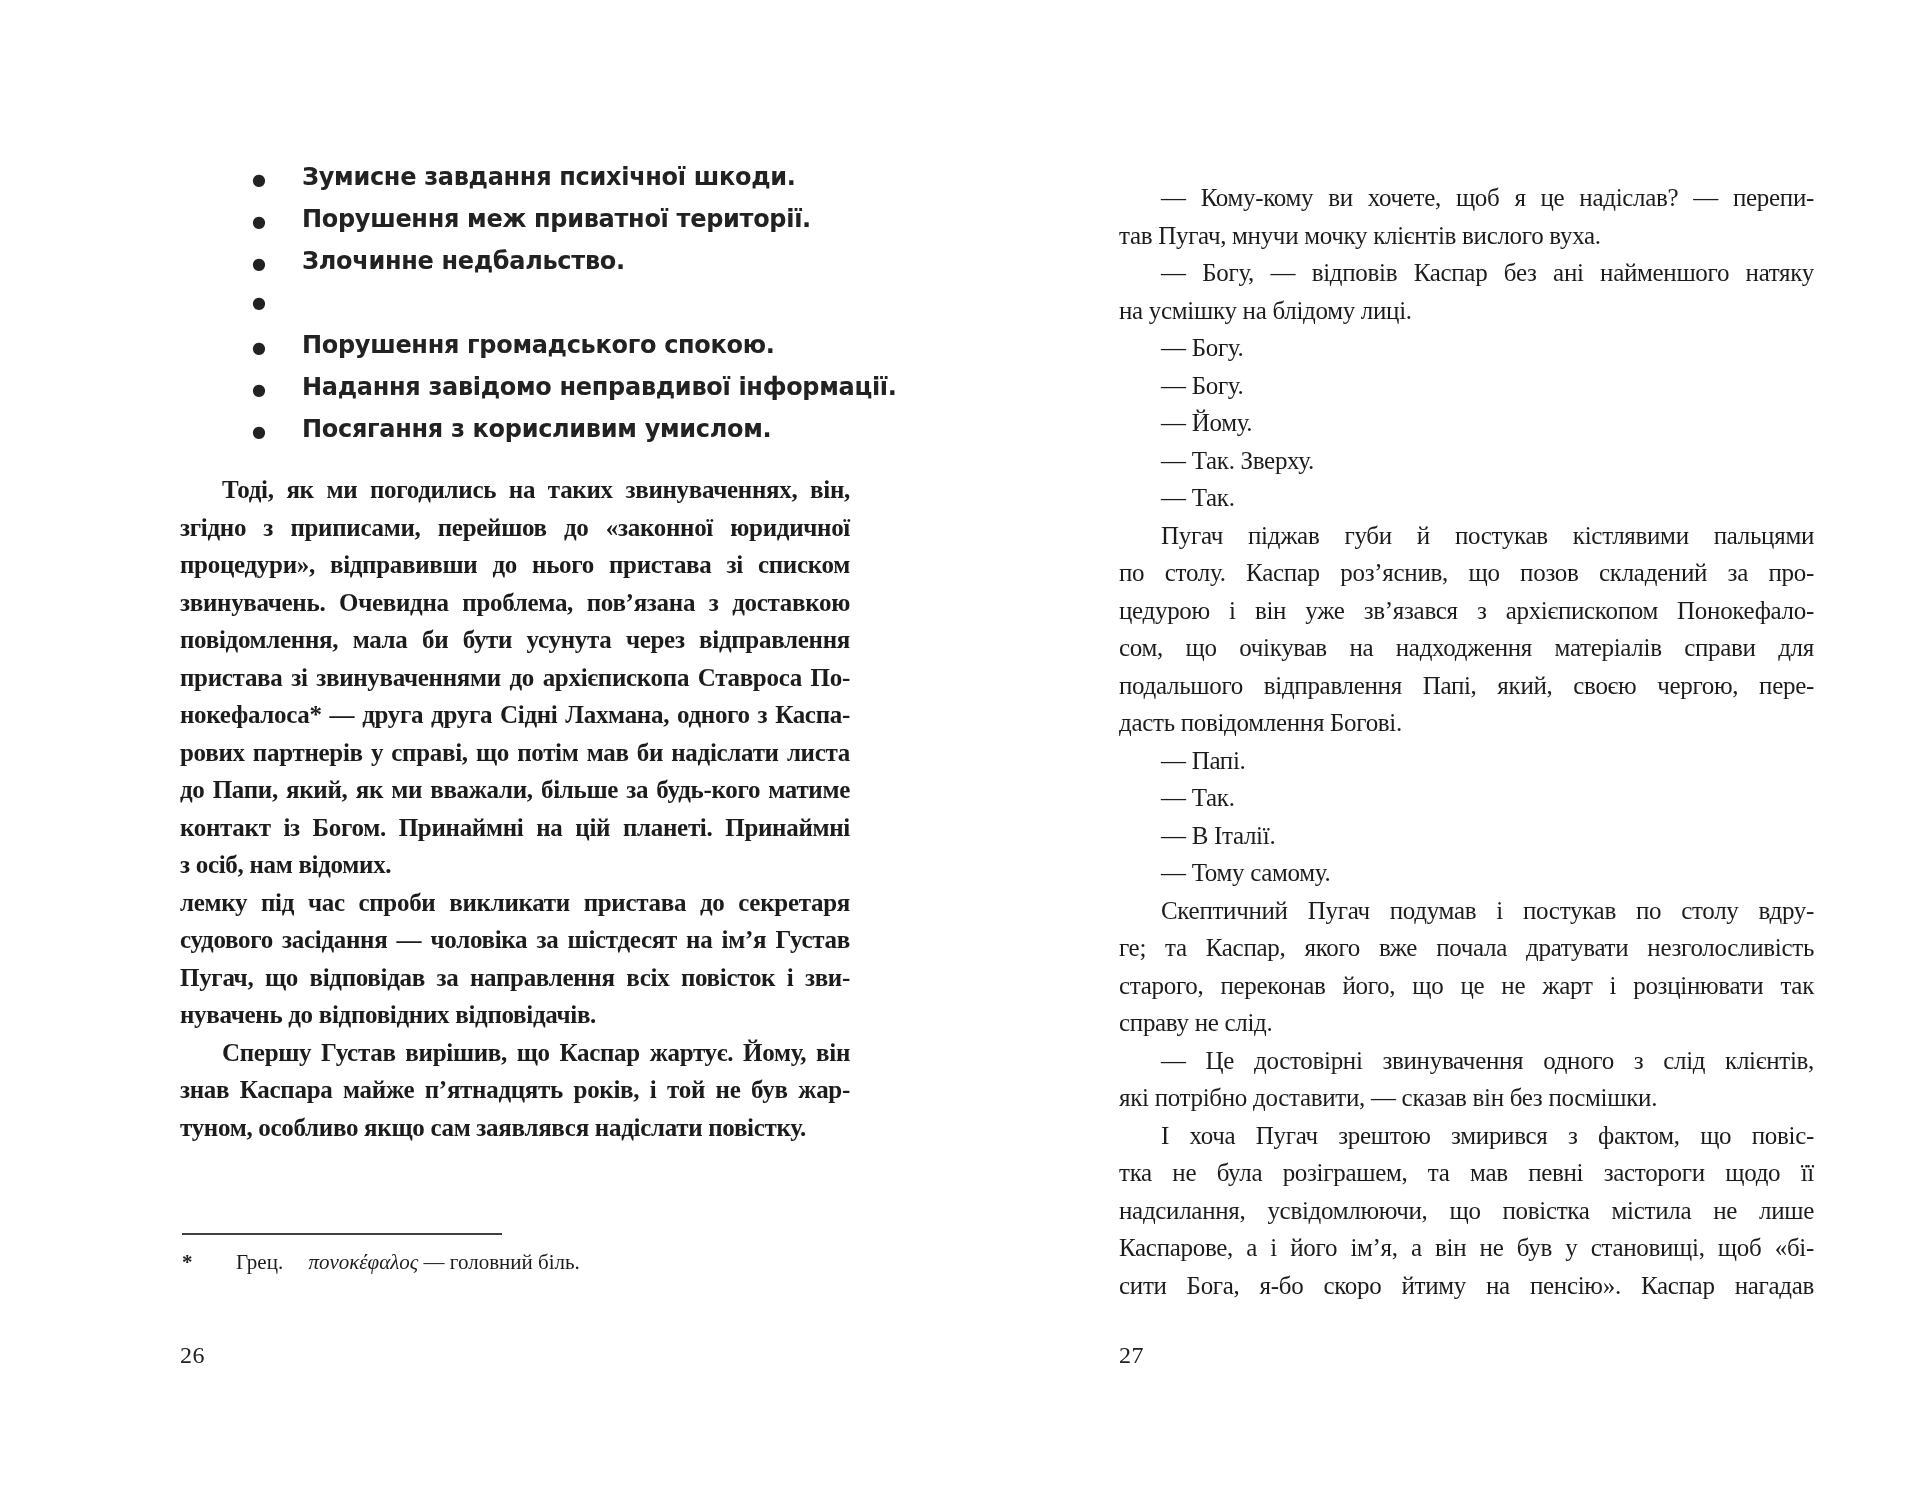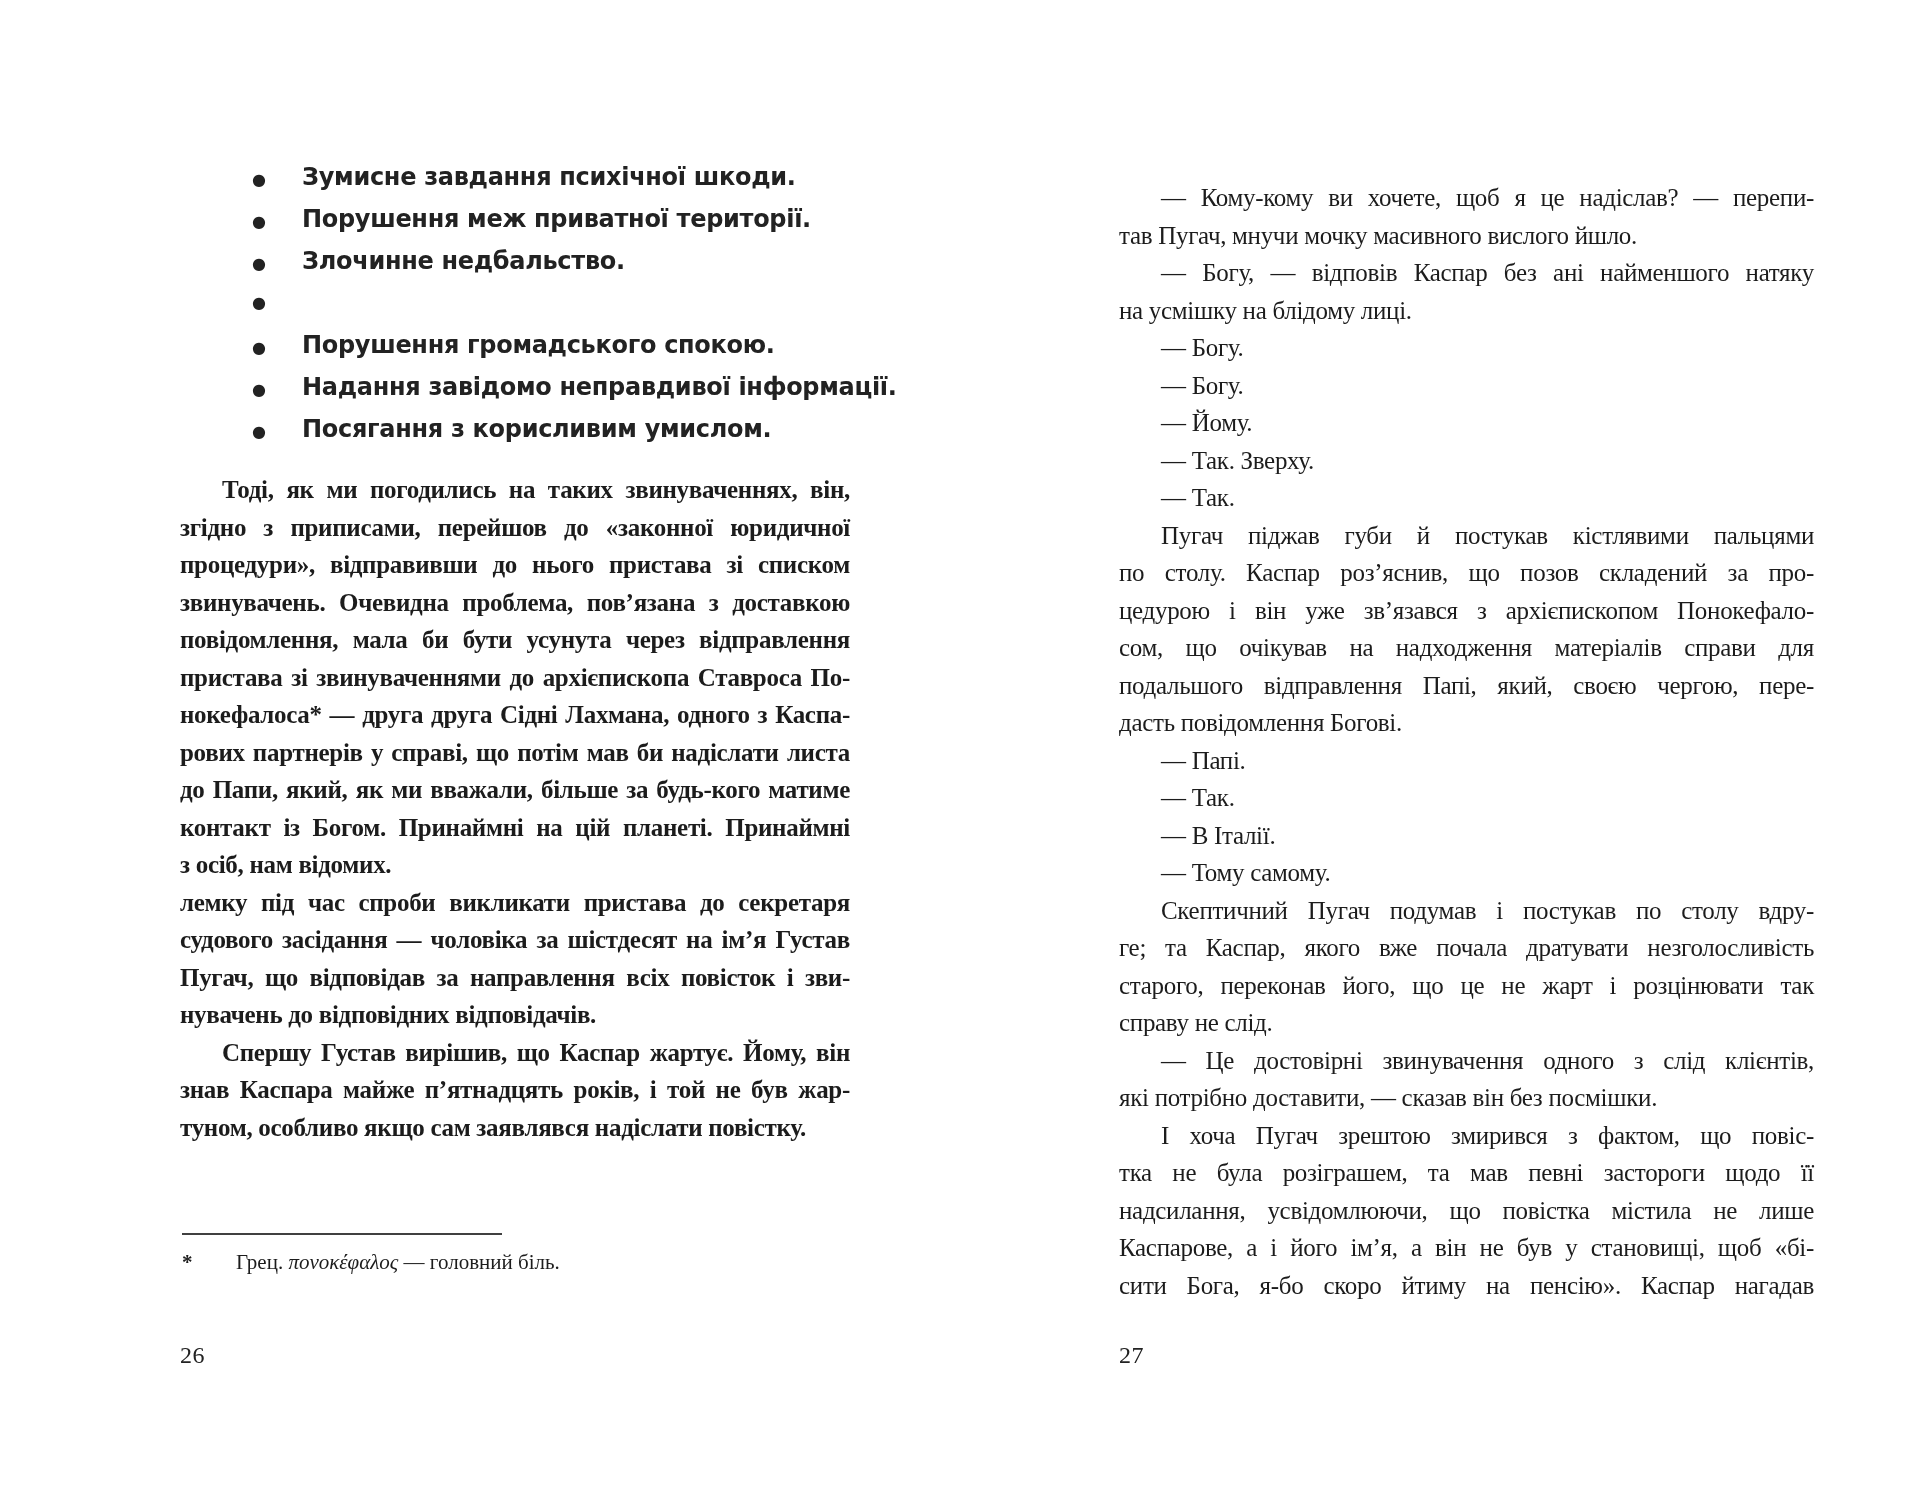--- a/index.html
+++ b/index.html
@@ -31,21 +31,21 @@
   .line {
     font-size:25px; line-height:37.5px; letter-spacing:-0.3px;
   }
   .line.just { text-align:justify; text-align-last:justify; }
   .line.first { text-indent:42px; }
 
   
   .foot-rule { position:absolute; top:1233px; left:2px; width:320px; height:2px; background:#404040; }
   .footnote  { position:absolute; top:1247px; left:0; width:100%; display:flex; font-size:21px; line-height:30px; }
   .foot-marker { flex:0 0 54px; padding-left:2px; font-weight:bold; }
-  .foot-greek  { font-style:italic; }
+  .foot-greek  { font-style:italic;margin-left:20px; }
 
   
   .pagenum {
     position:absolute; top:1342px; left:0; width:100%;
     text-align:left; font-size:24px; letter-spacing:0.5px; color:#222;
   }
 </style>
 </head>
 <body>
 
@@ -115,21 +115,21 @@
     <span><span>Грец. </span><span class="foot-greek">πονοκέφαλος</span><span> — головний біль.</span></span>
   </div>
 
   <div class="pagenum">26</div>
 </div>
 
 <div class="page" id="page-right">
   <div class="body-block" id="right-body">
       <div class="para">
         <div class="line first just">— Кому-кому ви хочете, щоб я це надіслав? — перепи-</div>
-        <div class="line">тав Пугач, мнучи мочку масивного вислого йшло.</div>
+        <div class="line">тав Пугач, мнучи мочку клієнтів вислого вуха.</div>
       </div>
       <div class="para">
         <div class="line first just">— Богу, — відповів Каспар без ані найменшого натяку</div>
         <div class="line">на усмішку на блідому лиці.</div>
       </div>
       <div class="para">
         <div class="line first">— Богу.</div>
       </div>
       <div class="para">
         <div class="line first">— Богу.</div>

